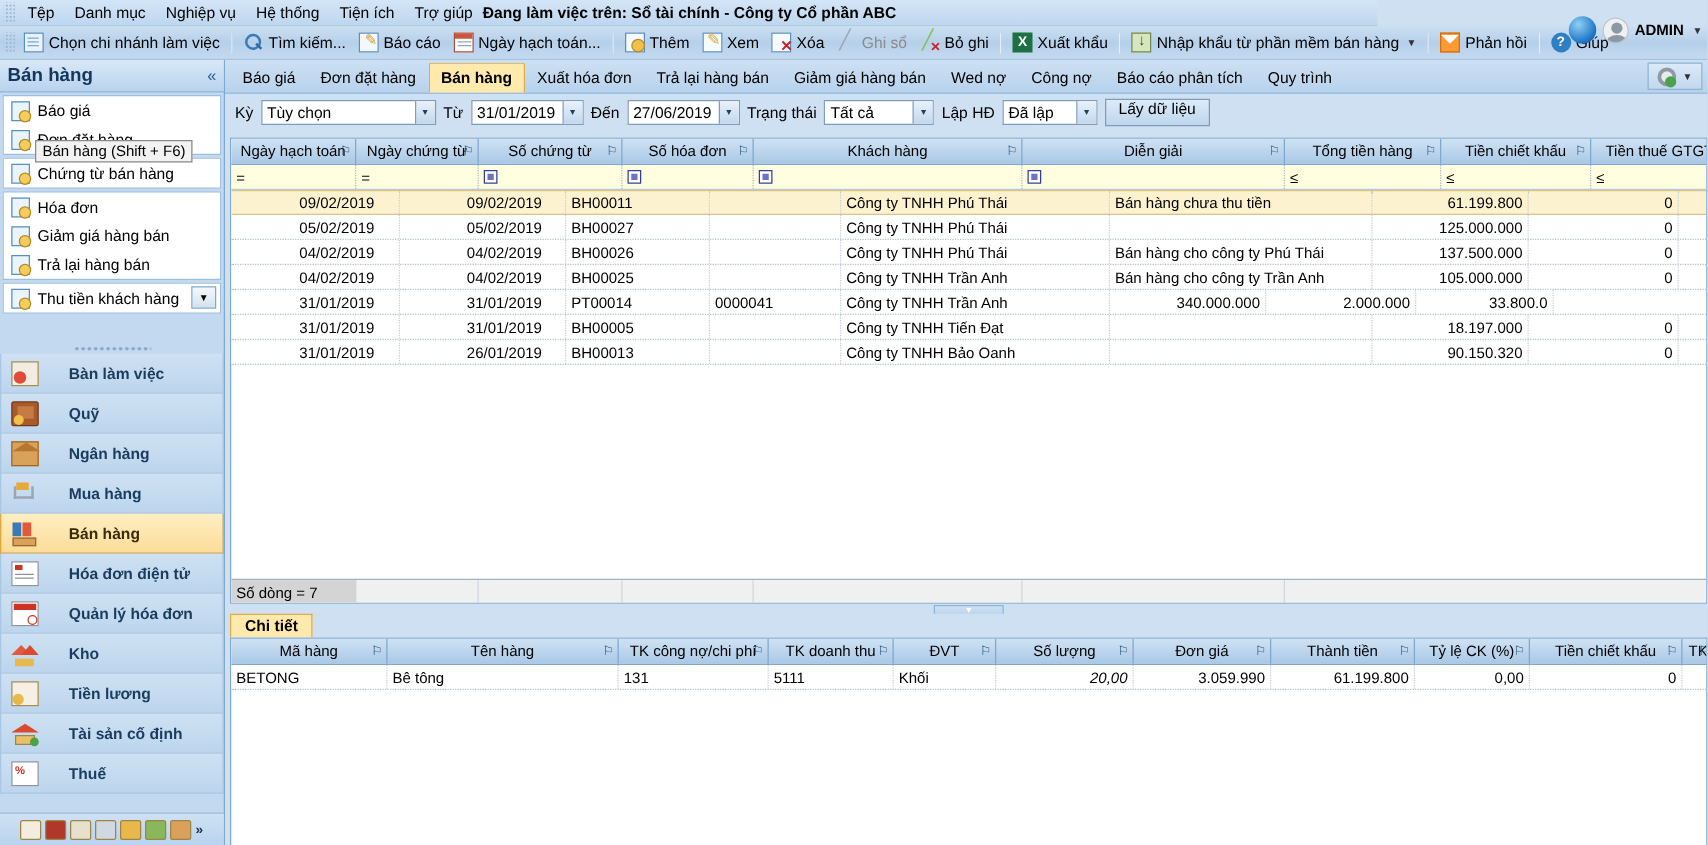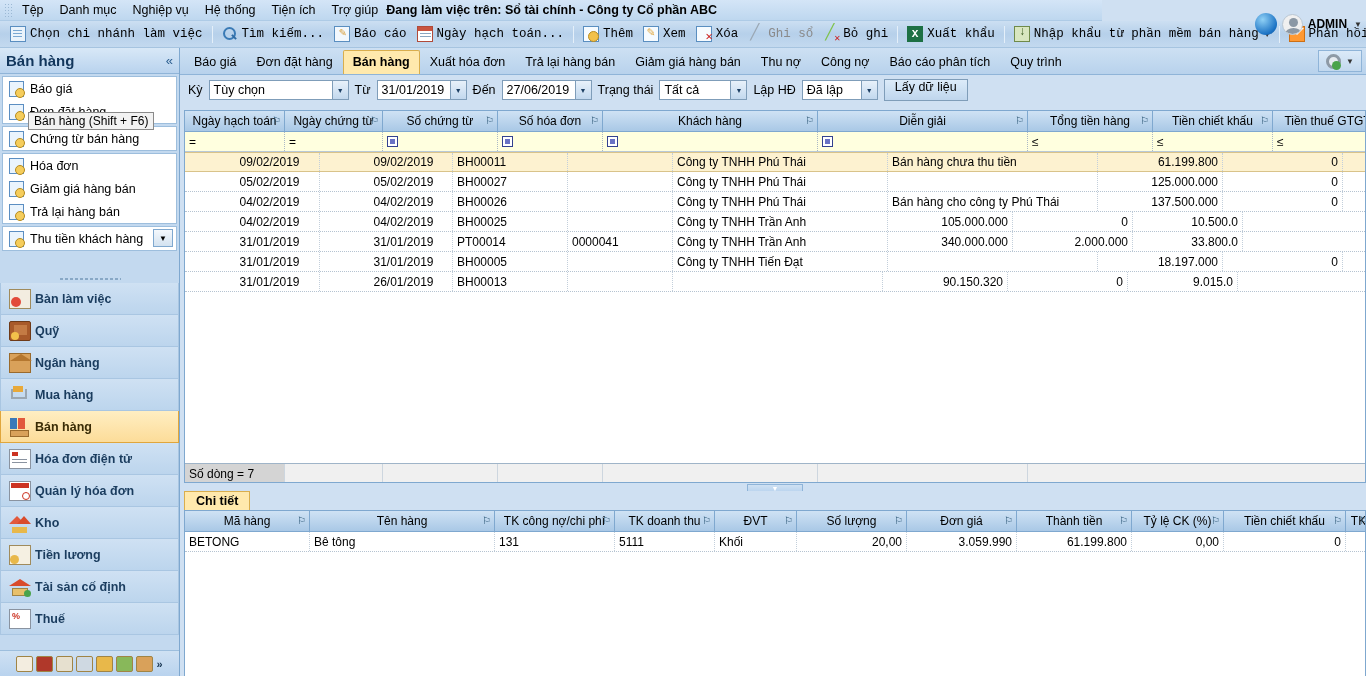--- a/index.html
+++ b/index.html
@@ -28,21 +28,20 @@
   .working-on {
     font-weight: bold; font-size: 12.5px; white-space: nowrap;
   }
 
   
   .toolbar {
     position: absolute; top: 21px; left: 0; width: 1366px; height: 27px;
     background: linear-gradient(to bottom, #ccdff2 0%, #b6d0ea 50%, #c3d9ef 100%);
     display: flex; align-items: center;
     border-bottom: 1px solid #a6c4e0;
-    font-family: Liberation Mono, monospace;
   }
   .tb-item { display: flex; align-items: center; gap: 4px; padding: 2px 5px;
     white-space: nowrap; font-size: 12.5px; cursor: default; }
   .tb-sep { width: 1px; height: 17px; background: #9ab8d6; margin: 0 4px;
     border-right: 1px solid #e4eff9; }
   .tb-caret { font-size: 8px; color: #333; margin-left: 2px; }
   .ico { width: 16px; height: 16px; display: inline-block; position: relative; flex: none; }
 
   
   .ico-doc { background: #eaf3fb; border: 1px solid #5a8ec0; }
@@ -105,21 +104,21 @@
   .sb-tooltip { position:absolute; left:28px; top:36px; background:#f2f2f2; border:1px solid #8a8a8a;
     padding:1px 5px; font-size:12px; z-index:50; white-space:nowrap; }
   .sb-scrolldown { position:absolute; right:3px; bottom:3px; width:20px; height:18px;
     background:linear-gradient(to bottom,#f4f8fc,#d3e2f0); border:1px solid #7fa8cf;
     display:flex; align-items:center; justify-content:center; font-size:8px; }
   .sb-grip { height:9px; display:flex; align-items:center; justify-content:center; }
   .sb-grip span { width:62px; height:4px;
     background-image: radial-gradient(#88a8c6 40%, transparent 42%);
     background-size:5px 4px; }
   .sb-nav { font-size:12.5px; }
-  .sb-navitem { display:flex; align-items:center; gap:4px; height:32px; padding:0 8px;
+  .sb-navitem { display:flex; align-items:center; gap:24px; height:32px; padding:0 8px;
     border:1px solid #a9c6e2; border-top:none; background:linear-gradient(to bottom,#cfe1f3,#bcd5ed);
     font-weight:bold; color:#1a3c5e; cursor:default; }
   .sb-navitem.active { background:linear-gradient(to bottom,#ffeec2,#fcdc99);
     border-color:#e0a63c; color:#3a2c06; }
   .navico { width:22px; height:20px; flex:none; position:relative; }
   .sb-bottombar { position:absolute; left:0; bottom:0; width:179px; height:26px;
     background:linear-gradient(to bottom,#cfe1f3,#b9d3ee); border-top:1px solid #9dbedd;
     display:flex; align-items:center; justify-content:center; gap:3px; }
   .minico { width:17px; height:16px; border:1px solid #a08445; border-radius:2px; }
 
@@ -440,21 +439,21 @@
 
   <div class="main">
 
     <div class="tabstrip">
       <div class="tab">Báo giá</div>
       <div class="tab">Đơn đặt hàng</div>
       <div class="tab active">Bán hàng</div>
       <div class="tab">Xuất hóa đơn</div>
       <div class="tab">Trả lại hàng bán</div>
       <div class="tab">Giảm giá hàng bán</div>
-      <div class="tab">Thu nợ</div>
+      <div class="tab">Wed nợ</div>
       <div class="tab">Công nợ</div>
       <div class="tab">Báo cáo phân tích</div>
       <div class="tab">Quy trình</div>
       <div class="tab-gear">
         <span class="gearico"></span>
         <span class="tb-caret">▼</span>
       </div>
     </div>
 
     <div class="filterbar">
@@ -560,20 +559,21 @@
             <div class="dcell r" style="width: 125px;">137.500.000</div>
             <div class="dcell r" style="width: 120px;">0</div>
             <div class="dcell r" style="width: 110px;">13.750.0</div>
           </div>
           <div class="drow">
             <div class="dcell c" style="width: 100px;">04/02/2019</div>
             <div class="dcell c" style="width: 98px;">04/02/2019</div>
             <div class="dcell l" style="width: 115px;">BH00025</div>
             <div class="dcell l" style="width: 105px;"></div>
             <div class="dcell l" style="width: 215px;">Công ty TNHH Trần Anh</div>
+            <div class="dcell l" style="width: 210px;">Bán hàng cho công ty Trần Anh</div>
             <div class="dcell r" style="width: 125px;">105.000.000</div>
             <div class="dcell r" style="width: 120px;">0</div>
             <div class="dcell r" style="width: 110px;">10.500.0</div>
           </div>
           <div class="drow">
             <div class="dcell c" style="width: 100px;">31/01/2019</div>
             <div class="dcell c" style="width: 98px;">31/01/2019</div>
             <div class="dcell l" style="width: 115px;">PT00014</div>
             <div class="dcell l" style="width: 105px;">0000041</div>
             <div class="dcell l" style="width: 215px;">Công ty TNHH Trần Anh</div>
@@ -590,20 +590,21 @@
             <div class="dcell l" style="width: 210px;"></div>
             <div class="dcell r" style="width: 125px;">18.197.000</div>
             <div class="dcell r" style="width: 120px;">0</div>
             <div class="dcell r" style="width: 110px;">1.819.7</div>
           </div>
           <div class="drow">
             <div class="dcell c" style="width: 100px;">31/01/2019</div>
             <div class="dcell c" style="width: 98px;">26/01/2019</div>
             <div class="dcell l" style="width: 115px;">BH00013</div>
             <div class="dcell l" style="width: 105px;"></div>
+            <div class="dcell l" style="width: 215px;">Công ty TNHH Bảo Oanh</div>
             <div class="dcell l" style="width: 210px;"></div>
             <div class="dcell r" style="width: 125px;">90.150.320</div>
             <div class="dcell r" style="width: 120px;">0</div>
             <div class="dcell r" style="width: 110px;">9.015.0</div>
           </div>
         </div>
       <div class="sumrow" id="gsum">
           <div class="sumcell" style="width: 100px; background: rgb(212, 212, 212);">Số dòng = 7</div>
           <div class="sumcell" style="width: 98px;"></div>
           <div class="sumcell" style="width: 115px;"></div>
@@ -639,21 +640,21 @@
             <div class="hcell" style="width: 122px;">Tiền chiết khấu<span class="pin">⚐</span></div>
             <div class="hcell" style="width: 26px;">TK<span class="pin">⚐</span></div>
           </div>
         <div class="dgridbody" id="dbody">
             <div class="drow">
               <div class="dcell l" style="width: 125px;">BETONG</div>
               <div class="dcell l" style="width: 185px;">Bê tông</div>
               <div class="dcell l" style="width: 120px;">131</div>
               <div class="dcell l" style="width: 100px;">5111</div>
               <div class="dcell l" style="width: 82px;">Khối</div>
-              <div class="dcell r" style="width: 110px;">20,00</div>
+              <div class="dcell r" style="width: 110px; font-style: italic;">20,00</div>
               <div class="dcell r" style="width: 110px;">3.059.990</div>
               <div class="dcell r" style="width: 115px;">61.199.800</div>
               <div class="dcell r" style="width: 92px;">0,00</div>
               <div class="dcell r" style="width: 122px;">0</div>
               <div class="dcell l" style="width: 26px;"></div>
             </div>
           </div>
 
       </div>
 

